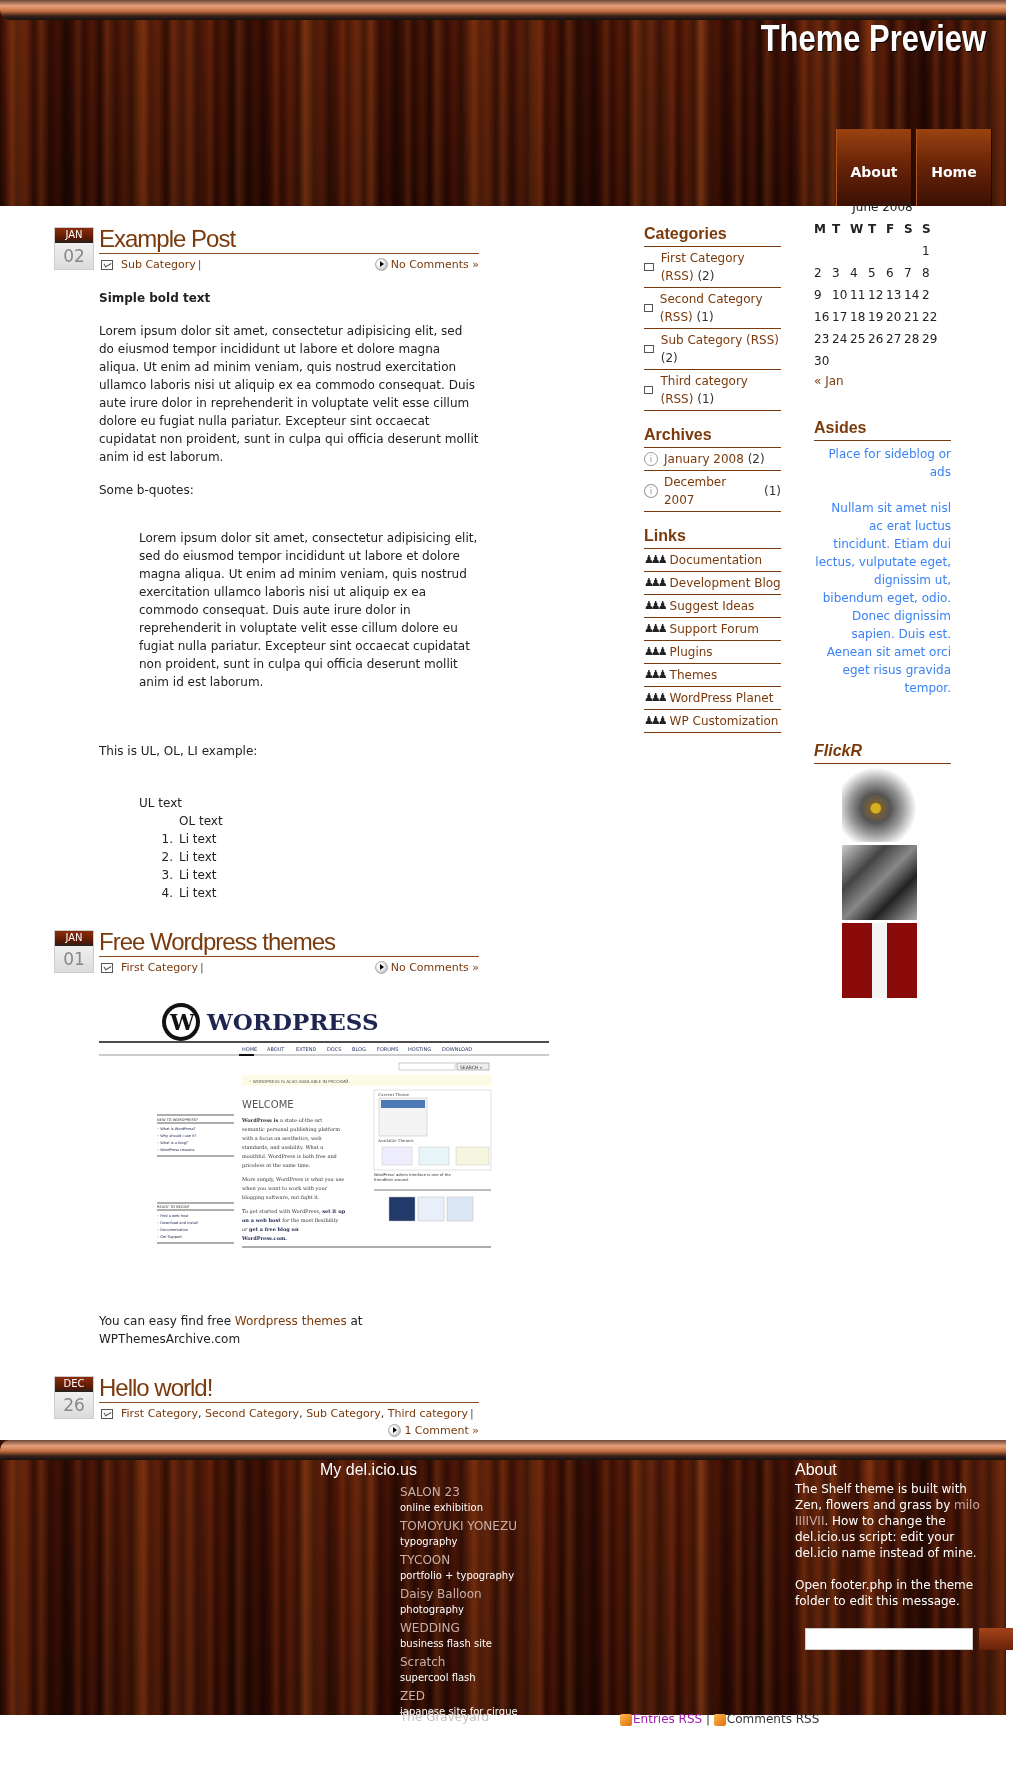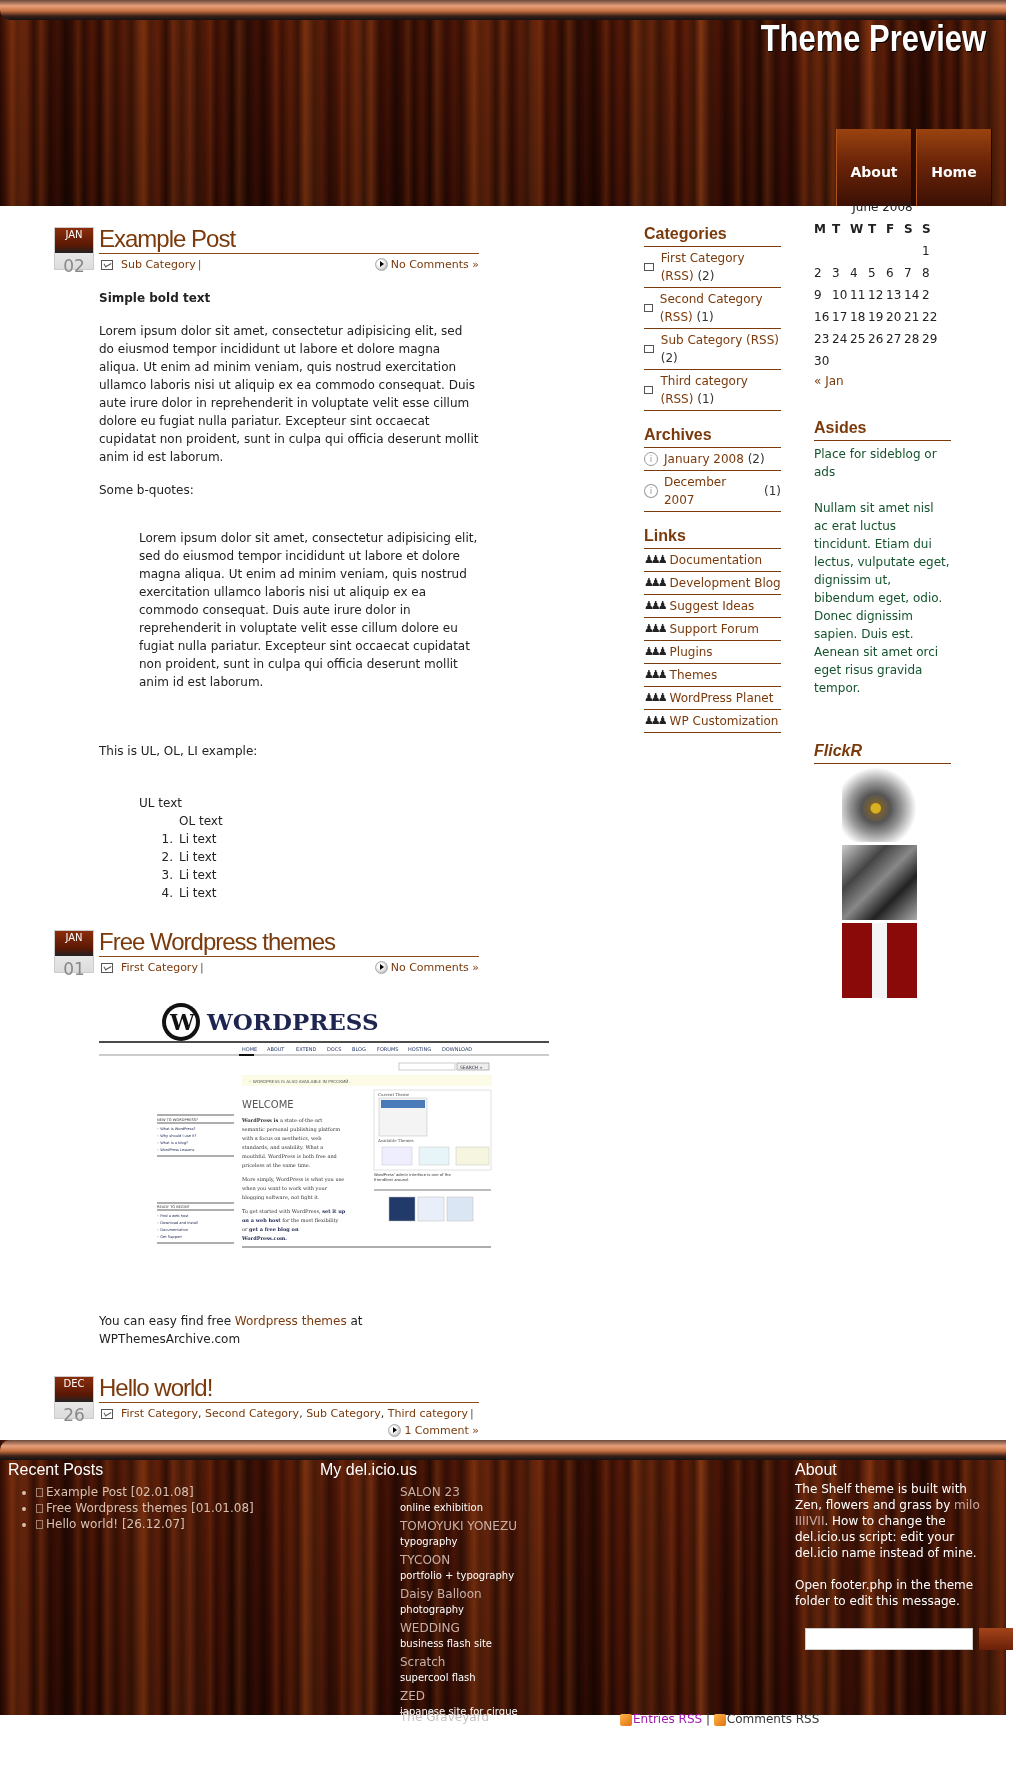--- a/index.html
+++ b/index.html
@@ -27,21 +27,21 @@
   #header { position: absolute; left: 0; top: 0; width: 1006px; height: 206px; }
   #header .shelf { position: absolute; left: 0; top: 0; width: 1006px; height: 20px; border-radius: 0 0 0 10px; }
   #site-title { position: absolute; right: 20px; top: 18px; color: #fff; font-family: "Liberation Sans", sans-serif; font-weight: bold; font-size: 36px; letter-spacing: 0px; transform: scaleX(0.86); transform-origin: right; text-shadow: 1px 1px 0 #000; }
   #nav { position: absolute; right: 14px; top: 129px; display: flex; gap: 4px; }
   .nav-tab { width: 76px; height: 77px; background: linear-gradient(180deg, #9a4310 0%, #6a2408 45%, #3c1004 100%); border-left: 1px solid #b0541c; border-right: 1px solid #2a0802; color: #fff; font-weight: bold; font-size: 14px; display: flex; align-items: center; justify-content: center; padding-top: 8px; }
 
   
   #content { position: absolute; left: 54px; top: 225px; width: 430px; }
   .post { position: relative; margin-bottom: 26px; }
   .date-badge { position: absolute; left: 0; top: 2px; width: 40px; height: 43px; border: 1px solid #ccc; background: linear-gradient(180deg, #fafafa, #dcdcdc); }
-  .date-badge .mon { height: 25px; background: linear-gradient(180deg, #8a2e0c, #5a1804 70%, #222); color: #fff; font-size: 10px; text-align: center; line-height: 14px; }
+  .date-badge .mon { height: 15px; background: linear-gradient(180deg, #8a2e0c, #5a1804 70%, #222); color: #fff; font-size: 10px; text-align: center; line-height: 14px; }
   .date-badge .day { color: #888; font-size: 17px; text-align: center; line-height: 26px; }
   .post-body { margin-left: 45px; width: 380px; }
   .post-title { font-family: "Liberation Sans", sans-serif; font-size: 24px; color: #7a3a0c; letter-spacing: -1px; line-height: 28px; border-bottom: 1px solid #8a4a1c; padding-bottom: 0; }
   .post-meta { display: flex; justify-content: space-between; align-items: flex-start; font-size: 11px; margin-top: 4px; }
   .post-meta.wrap { flex-wrap: wrap; }
   .cat-links { display: flex; align-items: center; }
   .meta-icon { display: inline-block; width: 12px; height: 10px; border: 1px solid #555; margin: 0 8px 0 2px; position: relative; }
   .meta-icon::after { content: ""; position: absolute; left: 2px; top: 1px; width: 6px; height: 3px; border-bottom: 1px solid #555; border-left: 1px solid #555; transform: rotate(-30deg); }
   .sep { color: #555; margin-left: 2px; }
   .comment-link { display: flex; align-items: flex-end; }
@@ -67,21 +67,21 @@
   .widget li { border-bottom: 1px solid #7a3a0c; display: flex; align-items: center; padding: 2px 0; font-size: 12px; color: #333; line-height: 18px; }
   .cat-ico { display: inline-block; width: 11px; height: 8px; border: 1px solid #555; margin-right: 7px; }
   .arch-ico { display: inline-block; width: 14px; height: 14px; border-radius: 50%; border: 1px solid #999; color: #999; font-size: 9px; text-align: center; line-height: 12px; margin-right: 6px; }
   .link-ico { font-size: 11px; color: #222; margin-right: 5px; letter-spacing: -3px; }
 
   .cal-caption { text-align: center; font-size: 12px; color: #222; margin-bottom: 4px; }
   table.cal { border-collapse: collapse; font-size: 12px; color: #222; }
   table.cal th { font-weight: bold; width: 18px; text-align: left; height: 22px; }
   table.cal td { width: 18px; height: 22px; text-align: left; }
   .cal-prev { color: #7a3a0c; font-size: 12px; margin-top: 2px; }
-  .asides-text { font-size: 12px; line-height: 18px; color: #14532d; margin-top: 4px; }
+  .asides-text { font-size: 12px; line-height: 18px; color: #3b82f6; margin-top: 4px; text-align: right; }
   .flickr-photo { width: 75px; height: 75px; margin: 3px auto 3px 28px; }
 
   
   #footer { position: absolute; left: 0; top: 1440px; width: 1006px; height: 275px; }
   #footer .shelf { position: absolute; left: 0; top: 0; width: 1006px; height: 20px; border-radius: 10px 0 0 0; }
   .fcol { position: absolute; top: 20px; color: #fff; }
   .fcol h3 { font-family: "Liberation Sans", sans-serif; font-weight: normal; font-size: 16px; color: #fff; line-height: 20px; }
   #fc-recent { left: 8px; }
   #fc-recent ul { margin: 4px 0 0 28px; list-style: disc; color: #fff; }
   #fc-recent li { font-size: 12px; color: #d8c0b0; line-height: 16px; }
@@ -447,28 +447,20 @@
   <div class="widget" style="margin-top:44px;font-style:italic;">
     <h2 class="widget-title">FlickR</h2>
     <div class="flickr-photo" style="background: radial-gradient(circle at 45% 55%, #d8b020 0 8%, #7a6030 10%, #555 25%, #999 45%, #fff 70%);"></div>
     <div class="flickr-photo" style="background: linear-gradient(135deg, #ccc 0%, #444 30%, #888 50%, #222 70%, #aaa 100%);"></div>
     <div class="flickr-photo" style="background: linear-gradient(90deg, #8a0a0a 0 40%, #f4f4f4 40% 60%, #8a0a0a 60% 100%);"></div>
   </div>
 </div>
 
 <div id="footer" class="wood">
   <div class="shelf"></div>
-  <div class="fcol" id="fc-recent">
-    <h3>Recent Posts</h3>
-    <ul>
-      <li><span class="rp-ico"></span><a style="color:#d8c0b0">Example Post [02.01.08]</a></li>
-      <li><span class="rp-ico"></span><a style="color:#d8c0b0">Free Wordpress themes [01.01.08]</a></li>
-      <li><span class="rp-ico"></span><a style="color:#d8c0b0">Hello world! [26.12.07]</a></li>
-    </ul>
-  </div>
   <div class="fcol" id="fc-delicious">
     <h3>My del.icio.us</h3>
     <div class="dl-list">
       <a class="dl-title" style="display:block">SALON 23</a>
         <div class="dl-desc">online exhibition</div>
       <a class="dl-title" style="display:block">TOMOYUKI YONEZU</a>
         <div class="dl-desc">typography</div>
       <a class="dl-title" style="display:block">TYCOON</a>
         <div class="dl-desc">portfolio + typography</div>
       <a class="dl-title" style="display:block">Daisy Balloon</a>

